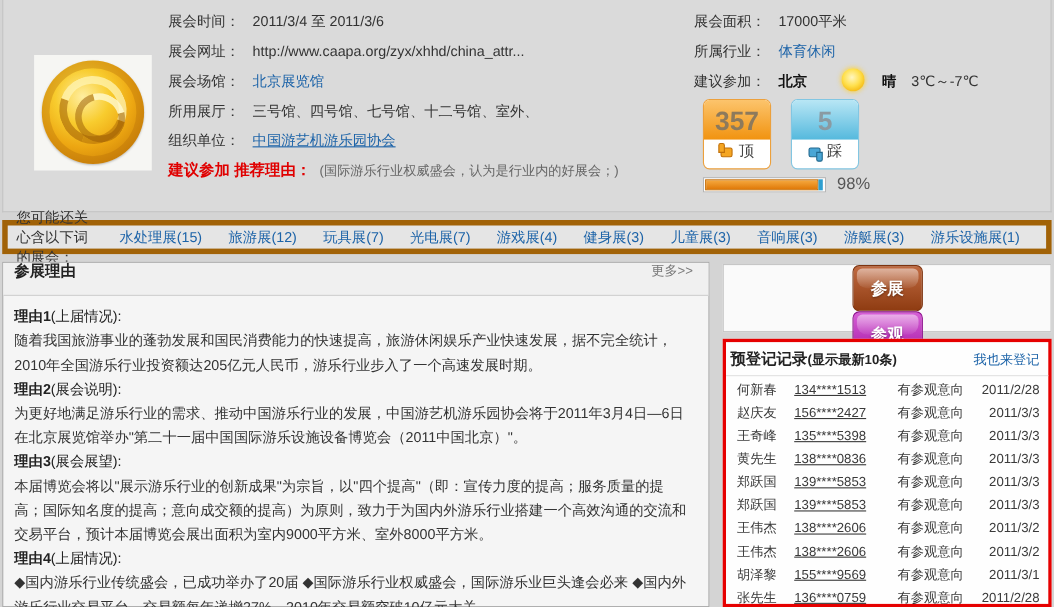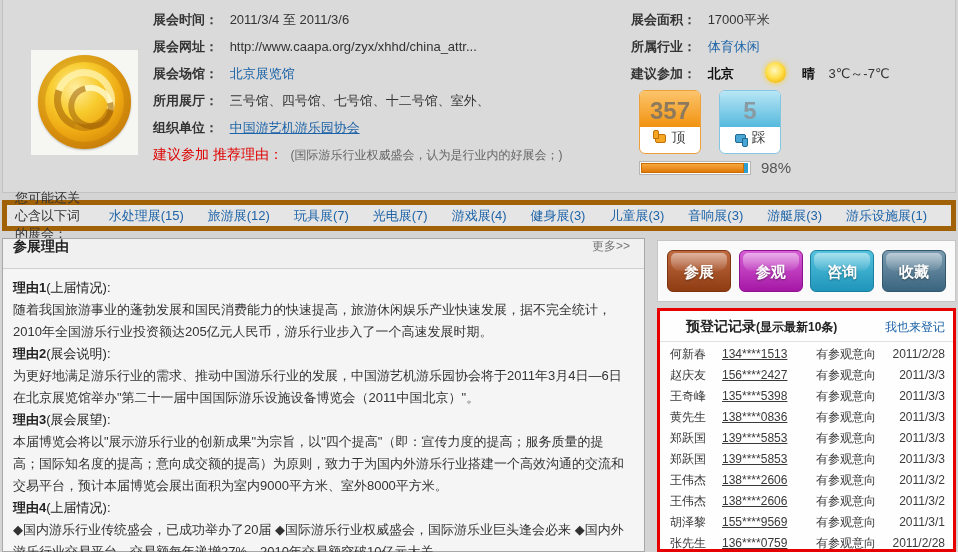--- a/index.html
+++ b/index.html
@@ -16,26 +16,26 @@
     box-shadow:inset 0 0 0 7px rgba(180,110,8,.35), 0 1px 2px rgba(0,0,0,.25); }
   .coin::before { content:""; position:absolute; left:16px; top:14px; right:16px; bottom:18px;
     border:7px solid rgba(255,244,180,.75); border-left-color:rgba(160,95,5,.55);
     border-bottom-color:rgba(160,95,5,.45); border-radius:50%; transform:rotate(-25deg); }
   .coin::after { content:""; position:absolute; left:30px; top:30px; width:34px; height:32px;
     border:6px solid rgba(150,90,5,.5); border-top-color:rgba(255,250,210,.8); border-radius:50%;
     transform:rotate(30deg); }
 
   .info-left { position:absolute; left:150px; top:6px; width:470px; font-size:13px; }
   .irow { height:27px; line-height:27px; white-space:nowrap; }
-  .ilbl { margin-right:8px; color:#333;font-weight:bold; }
+  .ilbl { margin-right:8px; color:#333; }
   .ival { color:#333; }
   a.link, .link { color:#1c63a8; text-decoration:none; cursor:pointer; }
   .link-u { color:#1c63a8; text-decoration:underline; cursor:pointer; }
   .suggest-row { height:27px; line-height:27px; white-space:nowrap; }
-  .suggest-lbl { color:#e00000; font-weight:normal; font-size:14px; margin-right:4px; }
+  .suggest-lbl { color:#e00000; font-weight:bold; font-size:14px; margin-right:4px; }
   .suggest-note { color:#666; font-size:12px; }
 
   .info-right { position:absolute; left:628px; top:6px; width:326px; font-size:13px; }
   .city-name { font-weight:bold; color:#111; margin-right:28px; }
   .weather-txt { font-weight:bold; color:#111; margin:0 10px 0 12px; }
   .sun-icon { display:inline-block; width:21px; height:21px; border-radius:50%; vertical-align:-5px;
     background:radial-gradient(circle at 45% 40%, #fff6c0 0%, #ffe04d 45%, #f4b70e 80%, #e6a106 100%);
     box-shadow:0 0 4px 1px rgba(250,210,70,.8); }
 
   .vote-btn { position:absolute; width:62px; height:64px; border-radius:6px; background:#fff; cursor:pointer; }
@@ -79,34 +79,34 @@
     display:flex; align-items:center; justify-content:space-between; padding:0 14px 14px 10px; }
   .reasons-title { font-weight:bold; font-size:14px; color:#222; }
   .more-link { font-size:12px; color:#777; cursor:pointer; }
   .reasons-body { padding:8px 16px 0 10px; font-size:13px; color:#333; line-height:22px; }
   .sec-head { font-size:13px; color:#222; }
   .sec-head strong { font-size:13px; }
   .sec-body { color:#333; }
 
   
   .actions { position:absolute; left:657px; top:240px; width:299px; height:62px; background:#fafafa;
-    border:1px solid #c6c6c6; display:flex; align-items:center; justify-content:space-between; padding:0 9px; }
+    border:1px solid #c6c6c6; display:flex; align-items:center; justify-content:space-between; padding:0 9px;flex-direction:column; }
   .act-btn { position:relative; width:64px; height:42px; border-radius:6px; color:#fff; font-size:15px;
     font-weight:bold; text-align:center; line-height:42px; cursor:pointer;
     text-shadow:0 1px 2px rgba(0,0,0,.4); }
   .act-btn::before { content:""; position:absolute; left:3px; right:3px; top:2px; height:45%;
     border-radius:5px 5px 9px 9px; background:linear-gradient(rgba(255,255,255,.5),rgba(255,255,255,.05)); }
   .btn-join    { background:linear-gradient(#c06a41,#8f3c12); border:1px solid #7d3410; }
   .btn-visit   { background:linear-gradient(#d65fd6,#a517a5); border:1px solid #8d128d; }
   .btn-consult { background:linear-gradient(#55c3de,#1f95ba); border:1px solid #1b7fa0; }
   .btn-fav     { background:linear-gradient(#7b9cb0,#3a647f); border:1px solid #33576e; }
 
   .regbox { position:absolute; left:657px; top:308px; width:299px; height:244px;
     background:#fefefe; border:3px solid #e60000; }
-  .reg-head { display:flex; align-items:baseline; padding:7px 8px 5px 26px; border-bottom:1px solid #e2e2e2; }
+  .reg-head { display:flex; align-items:baseline; padding:7px 8px 5px 4px; border-bottom:1px solid #e2e2e2; }
   .reg-title { font-weight:bold; font-size:14px; color:#222; }
   .reg-sub { font-weight:bold; font-size:12px; color:#222; }
   .reg-link { margin-left:auto; font-size:12px; color:#1c63a8; cursor:pointer; }
   .reg-rows { padding:2px 8px 0 10px; font-size:12px; color:#3a3a3a; }
   .reg-row { display:flex; height:21px; line-height:21px; white-space:nowrap; }
   .rname { width:52px; }
   .rphone { width:94px;text-decoration:underline; }
   .rintent { flex:1; }
   .rdate { text-align:right; }
 </style>

